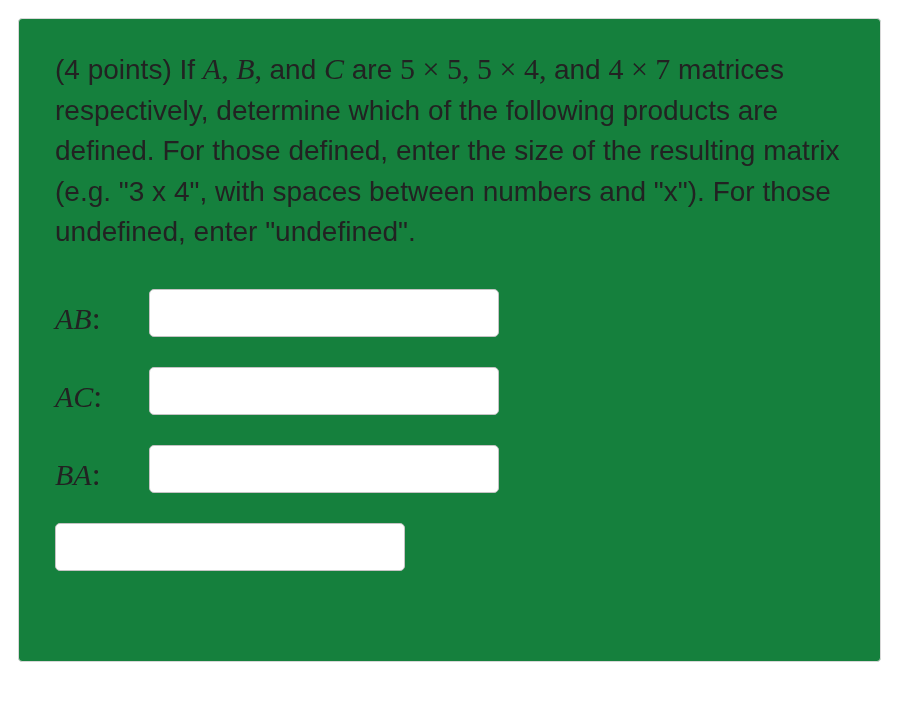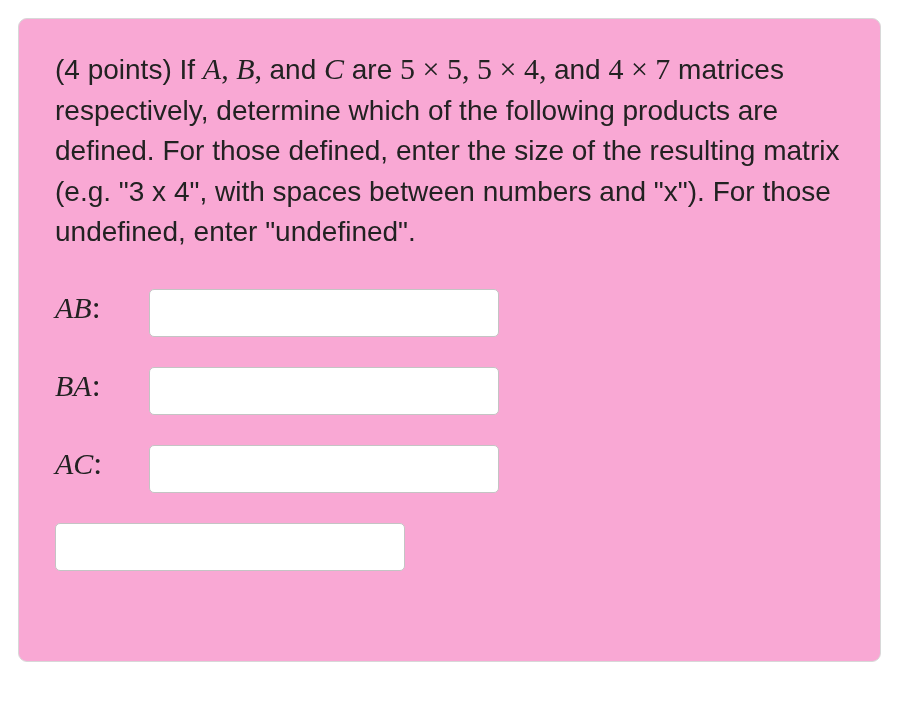--- a/index.html
+++ b/index.html
@@ -11,23 +11,23 @@
       background: #ffffff;
       font-family: Arial, Helvetica, sans-serif;
       width: 899px;
       height: 708px;
       padding: 18px;
       display: flex;
       align-items: flex-start;
       justify-content: center;
     }
     .question-box {
-      background: #f9a8d4;
+      background: #15803d;
       border: 1px solid #d8d8d8;
-      border-radius: 9px;
+      border-radius: 4px;
       width: 100%;
       padding: 28px 36px 60px 36px;
     }
     .question-text {
       font-size: 28px;
       line-height: 1.45;
       color: #222;
       margin-bottom: 36px;
     }
     .math-it {
@@ -35,21 +35,21 @@
       font-style: italic;
       font-size: 30px;
     }
     .math-rm {
       font-family: "Times New Roman", Times, serif;
       font-style: normal;
       font-size: 30px;
     }
     .answer-row {
       display: flex;
-      align-items: flex-start;
+      align-items: flex-end;
       margin-bottom: 30px;
     }
     .answer-label {
       font-family: "Times New Roman", Times, serif;
       font-style: italic;
       font-size: 32px;
       color: #222;
       width: 94px;
       white-space: nowrap;
     }
@@ -79,25 +79,25 @@
   <p class="question-text">
     <span>(4 points) If </span><span class="math-it">A</span><span class="math-rm">, </span><span class="math-it">B</span><span class="math-rm">, </span><span>and </span><span class="math-it">C</span><span> are </span><span class="math-rm">5 × 5</span><span class="math-rm">, </span><span class="math-rm">5 × 4</span><span class="math-rm">, </span><span>and </span><span class="math-rm">4 × 7</span><span> matrices respectively, determine which of the following products are defined. For those defined, enter the size of the resulting matrix (e.g. "3 x 4", with spaces between numbers and "x"). For those undefined, enter "undefined".</span>
   </p>
 
   <div class="answer-row">
     <span class="answer-label"><span class="math-it">AB</span><span class="rm">:</span></span>
     <input type="text" class="answer-input" value="" style="">
   </div>
 
   <div class="answer-row">
-    <span class="answer-label"><span class="math-it">BA</span><span class="rm">:</span></span>
+    <span class="answer-label"><span class="math-it">AC</span><span class="rm">:</span></span>
     <input type="text" class="answer-input" value="" style="">
   </div>
 
   <div class="answer-row">
-    <span class="answer-label"><span class="math-it">AC</span><span class="rm">:</span></span>
+    <span class="answer-label"><span class="math-it">BA</span><span class="rm">:</span></span>
     <input type="text" class="answer-input" value="" style="">
   </div>
 
   <div class="answer-row">
     <input type="text" class="answer-input" value="" style="">
   </div>
 </div>
 
 </body></html>

